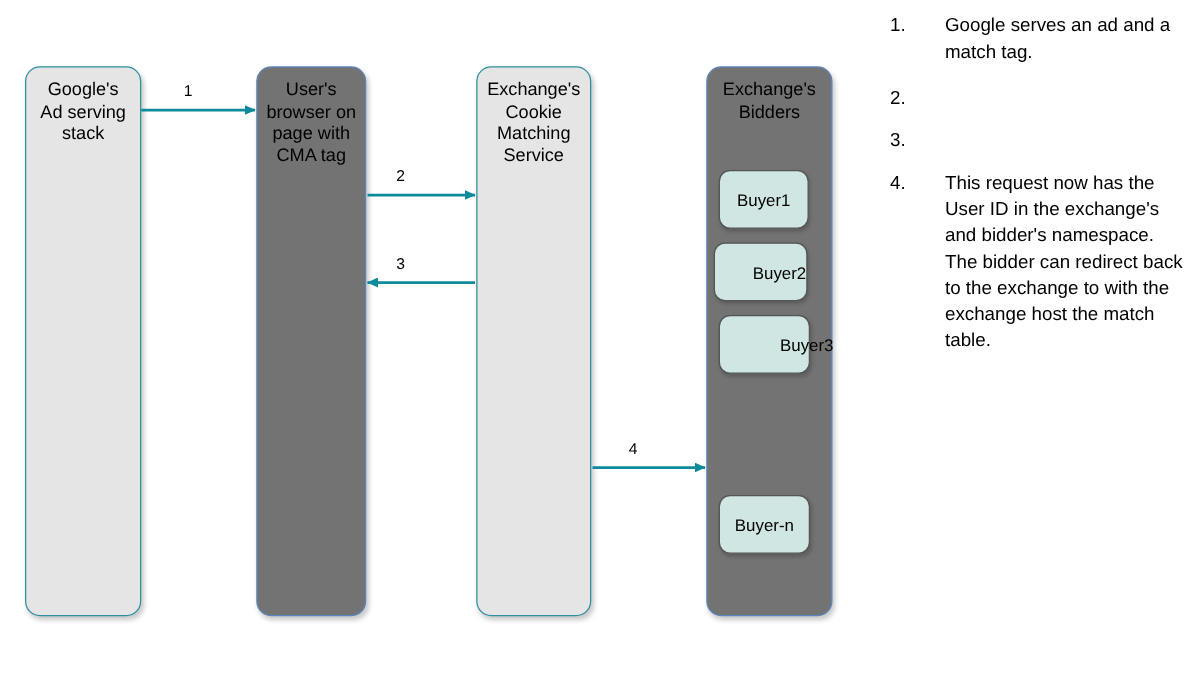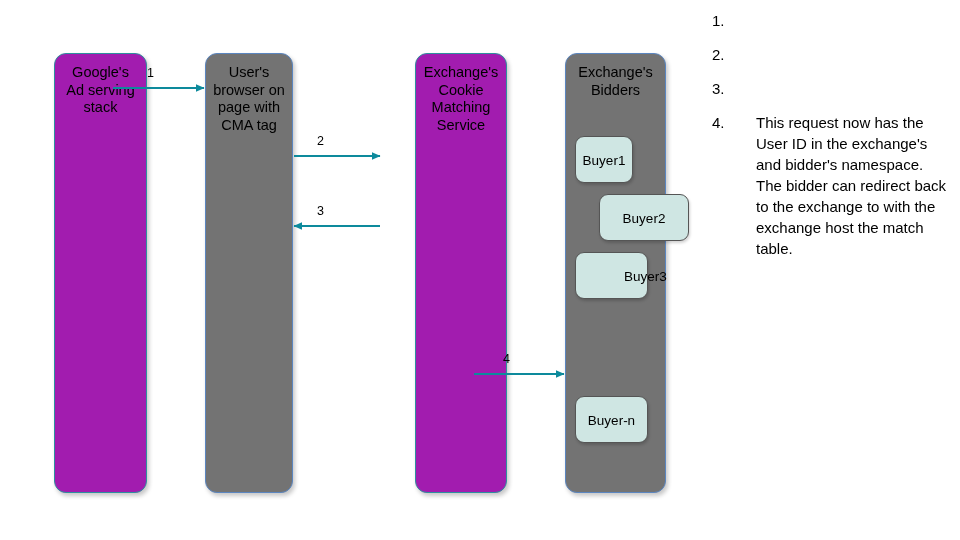--- a/index.html
+++ b/index.html
@@ -23,23 +23,22 @@
     border-radius: 12px;
     border: 1px solid #3f8f9d;
     box-shadow: 2px 3px 4px rgba(0,0,0,0.22);
     text-align: center;
     color: #000000;
     font-size: 14.5px;
     line-height: 17.5px;
     padding-top: 10px;
   }
   .pillar.green {
-    background: #a21caf;
+    background: #e5e5e5;
     border-color: #2e8f9e;
-    margin-left: 34px;
   }
   .pillar.blue {
     background: #737373;
     border-color: #5b86c0;
   }
   .pillar-label {
     display: block;
     padding: 0 6px;
     white-space: pre-line;
   }
@@ -126,22 +125,22 @@
 Matching
 Service</span>
       </div>
       <div class="pillar blue" style="left: 565px; top: 53px; width: 101px; height: 440px;">
         <span class="pillar-label">Exchange's
 Bidders</span>
       </div>
     </div>
 
   <div id="buyers-layer">
-      <div class="buyer" style="left: 575px; top: 136px; width: 58px; height: 47px; line-height: 47px;">Buyer1</div>
-      <div class="buyer" style="left: 599px; top: 194px; width: 90px; height: 47px; line-height: 47px;">Buyer2</div>
+      <div class="buyer" style="left: 575px; top: 136px; width: 72px; height: 47px; line-height: 47px;">Buyer1</div>
+      <div class="buyer" style="left: 571px; top: 194px; width: 75px; height: 47px; line-height: 47px; text-align: right;">Buyer2</div>
       <div class="buyer" style="left: 575px; top: 252px; width: 73px; height: 47px; line-height: 47px; padding-left: 48px;">Buyer3</div>
       <div class="buyer" style="left: 575px; top: 396px; width: 73px; height: 47px; line-height: 47px;">Buyer-n</div>
     </div>
 
   <svg class="arrow-svg" id="arrows-svg" viewBox="0 0 960 540">
     <defs>
       <marker id="arrowhead-right" markerWidth="9" markerHeight="8" refX="8.4" refY="4" orient="auto" markerUnits="userSpaceOnUse">
         <path d="M0,0 L9,4 L0,8 Z" fill="#0d8a9c"></path>
       </marker>
       <marker id="arrowhead-left" markerWidth="9" markerHeight="8" refX="8.4" refY="4" orient="auto" markerUnits="userSpaceOnUse">
@@ -158,20 +157,21 @@
   <div id="arrow-labels">
       <div class="arrow-num" style="left: 147px; top: 66px;">1</div>
       <div class="arrow-num" style="left: 317px; top: 134px;">2</div>
       <div class="arrow-num" style="left: 317px; top: 204px;">3</div>
       <div class="arrow-num" style="left: 503px; top: 352px;">4</div>
     </div>
 
   <div id="steps">
       <div class="step">
         <span class="step-num">1.</span>
+        <span class="step-text">Google serves an ad and a match tag.</span>
       </div>
       <div class="step">
         <span class="step-num">2.</span>
       </div>
       <div class="step">
         <span class="step-num">3.</span>
       </div>
       <div class="step">
         <span class="step-num">4.</span>
         <span class="step-text">This request now has the User ID in the exchange's and bidder's namespace. The bidder can redirect back to the exchange to with the exchange host the match table.</span>

